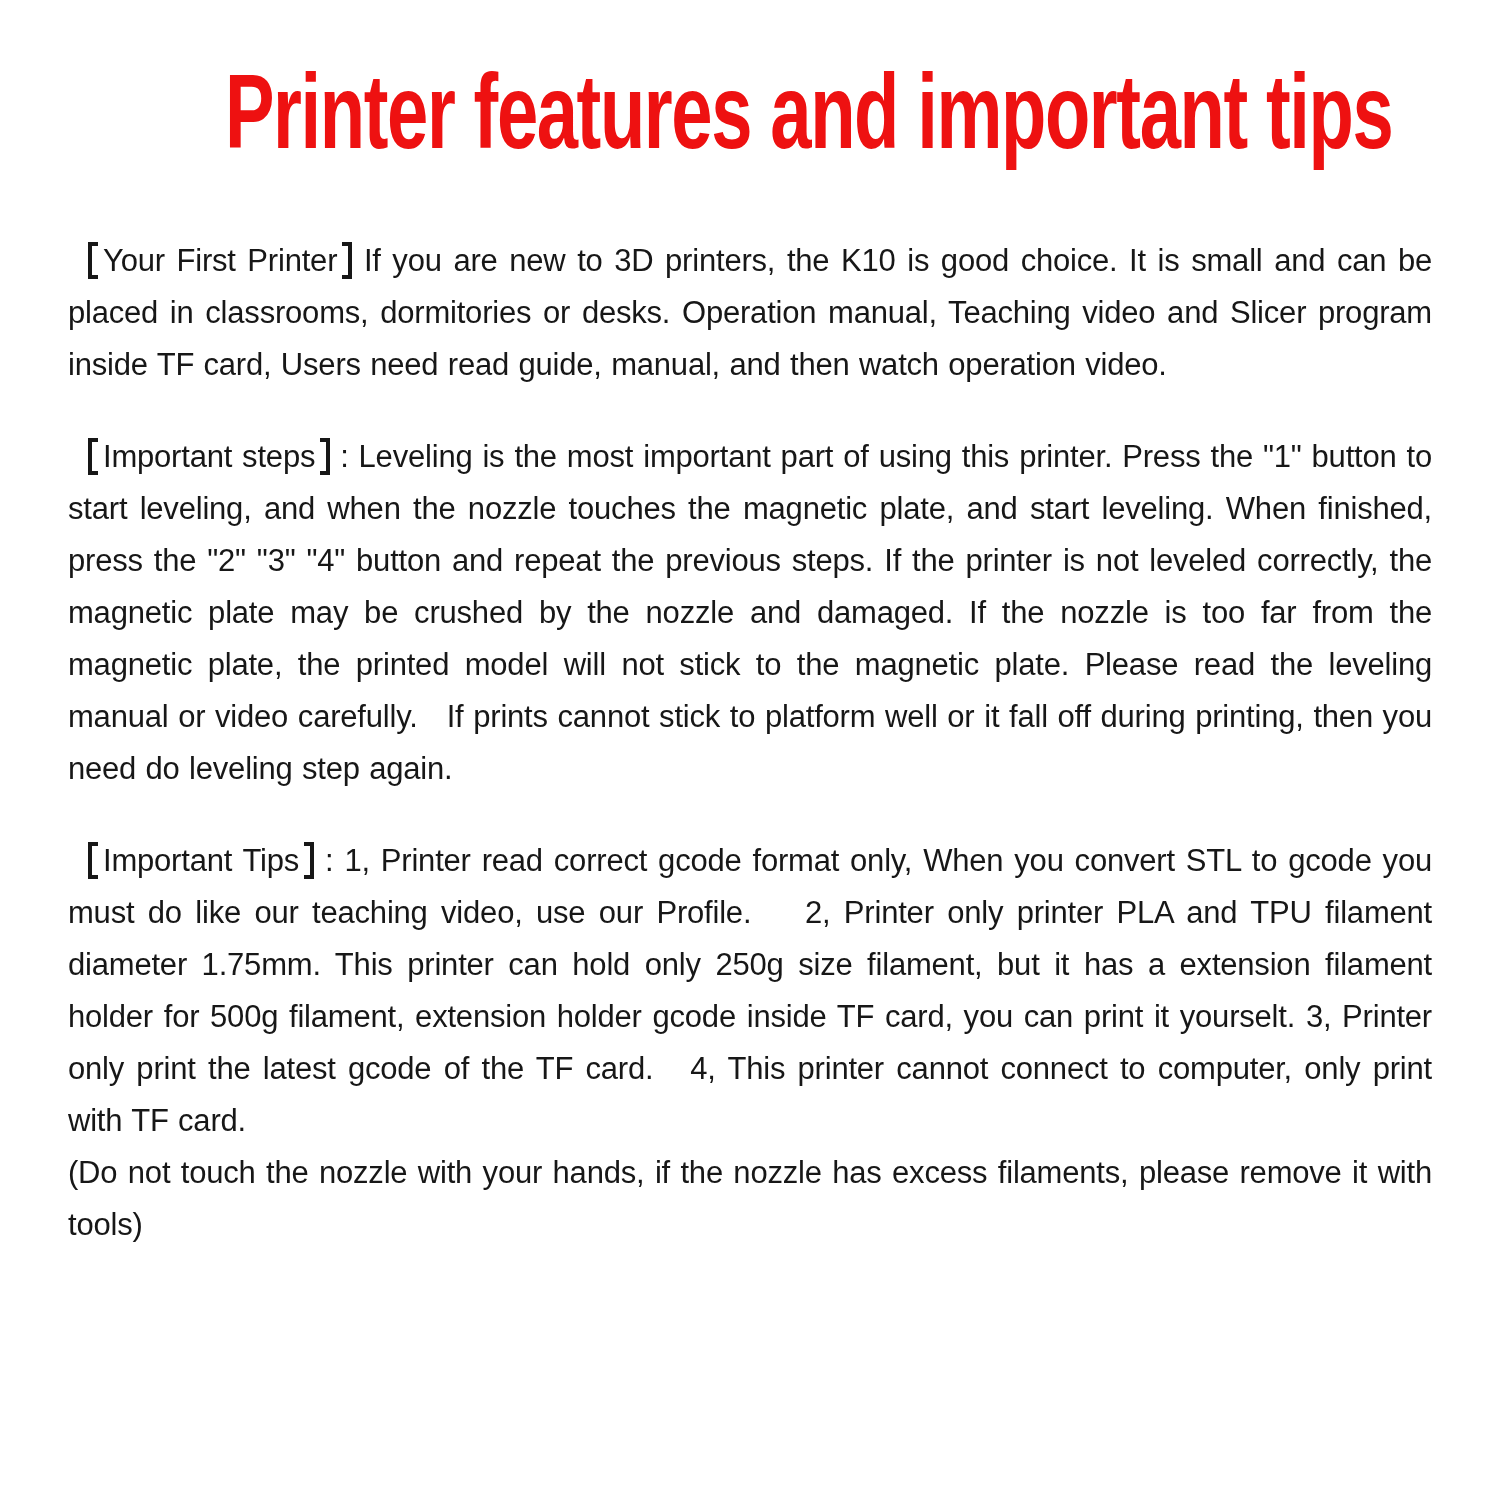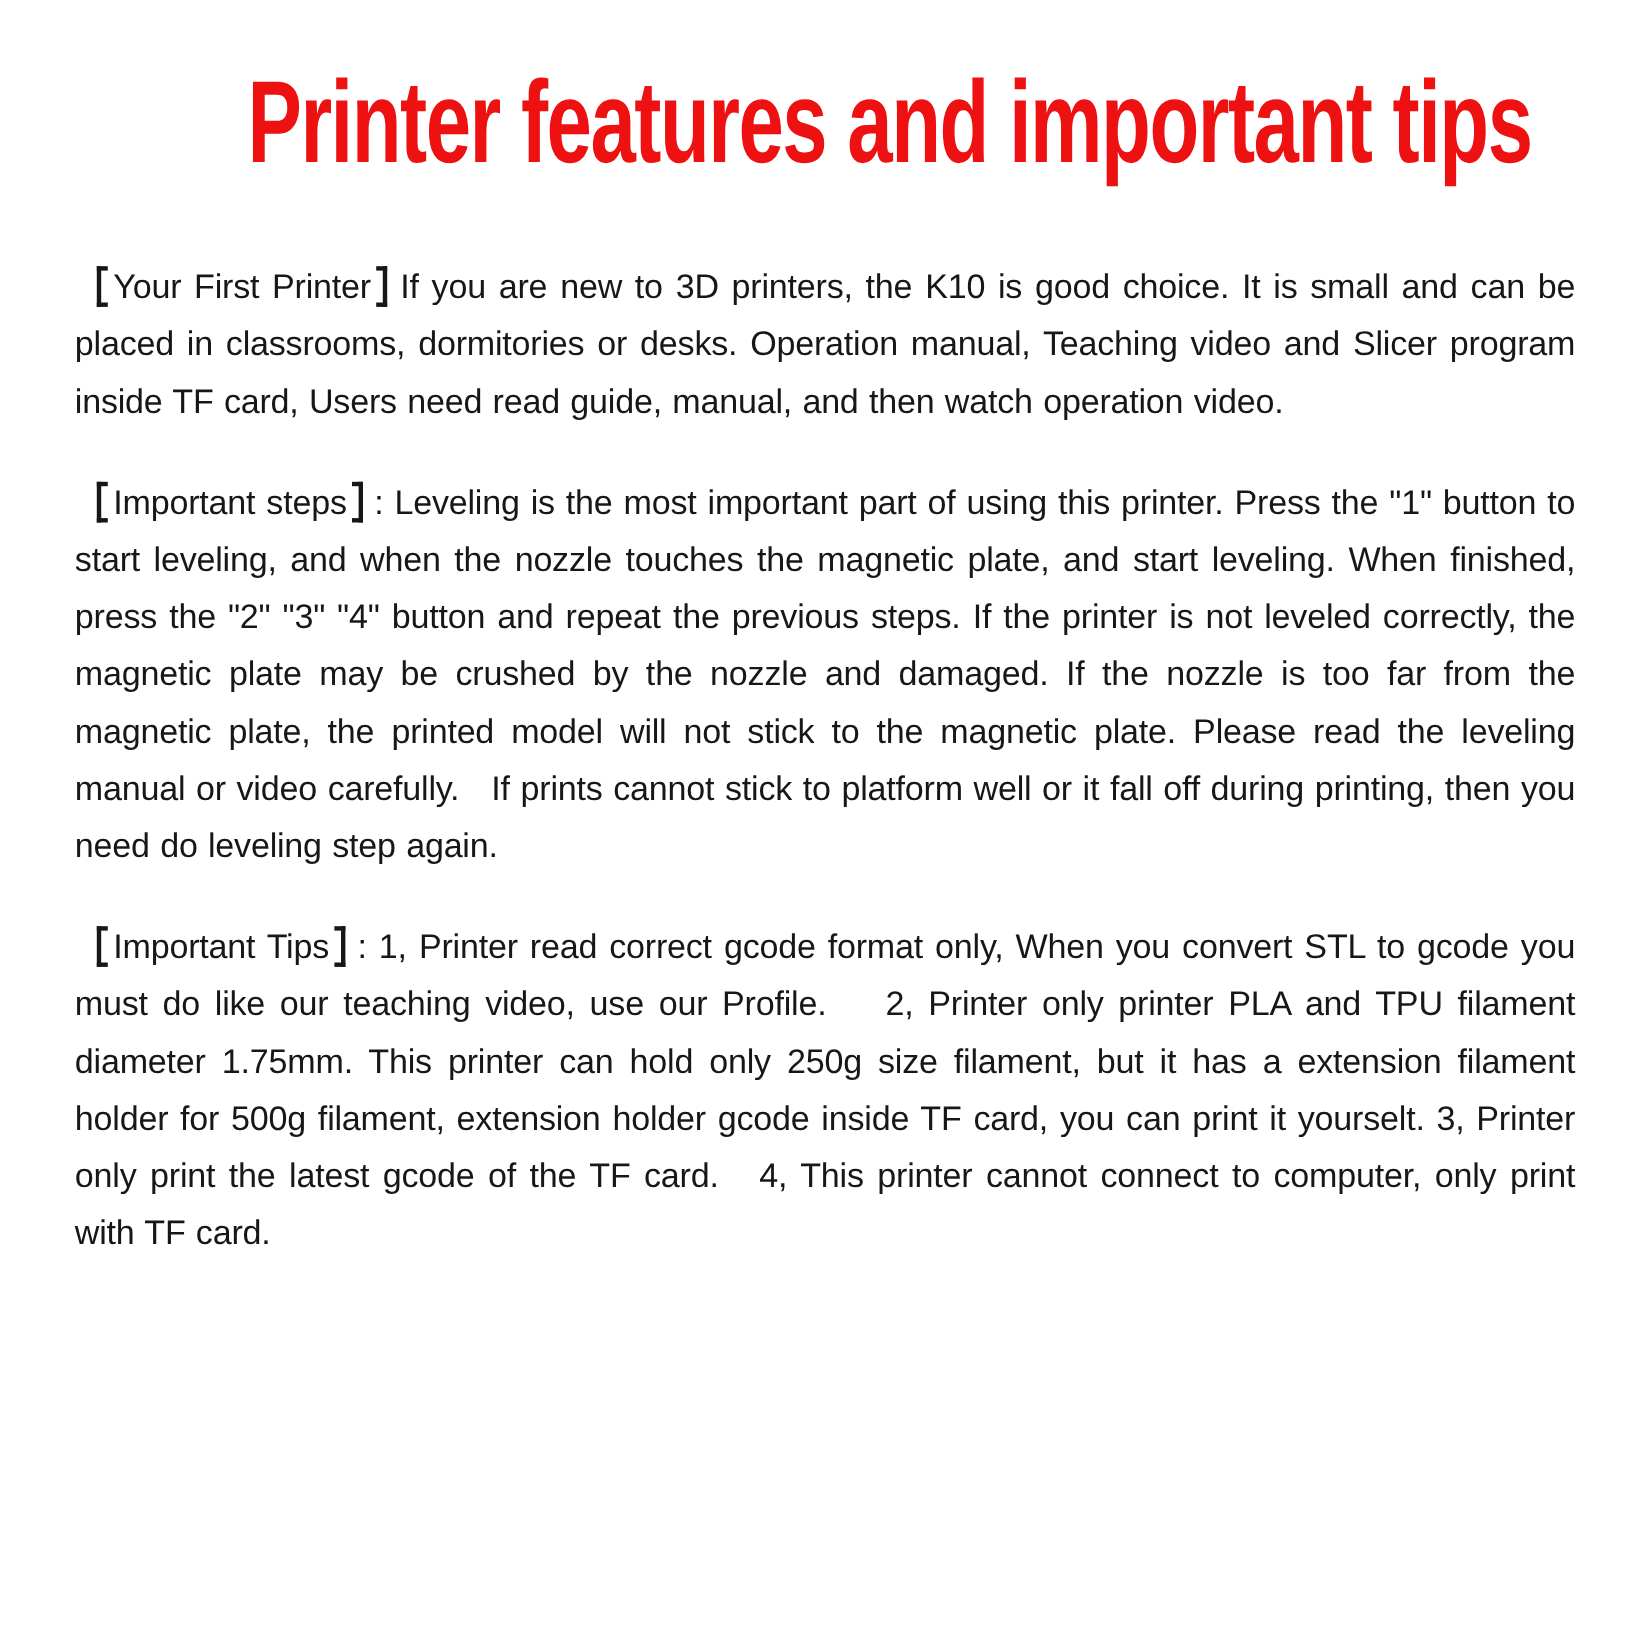--- a/index.html
+++ b/index.html
@@ -64,14 +64,15 @@
 </style>
 </head>
 <body>
 
 <div class="page">
   <h1 class="title" style="color: rgb(238, 17, 17);">Printer features and important tips</h1>
   <div class="body-text">
       <p class="indent"><span class="lb"></span><span>Your First Printer</span><span class="rb"></span> If you are new to 3D printers, the K10 is good choice. It is small and can be placed in classrooms, dormitories or desks. Operation manual, Teaching video and Slicer program inside TF card, Users need read guide, manual, and then watch operation video.</p>
       <p class="indent para-gap"><span class="lb"></span><span>Important steps</span><span class="rb"></span> : Leveling is the most important part of using this printer. Press the "1" button to start leveling, and when the nozzle touches the magnetic plate, and start leveling. When finished, press the "2" "3" "4" button and repeat the previous steps. If the printer is not leveled correctly, the magnetic plate may be crushed by the nozzle and damaged. If the nozzle is too far from the magnetic plate, the printed model will not stick to the magnetic plate. Please read the leveling manual or video carefully. &nbsp; If prints cannot stick to platform well or it fall off during printing, then you need do leveling step again.</p>
       <p class="indent para-gap"><span class="lb"></span><span>Important Tips</span><span class="rb"></span> : 1, Printer read correct gcode format only, When you convert STL to gcode you must do like our teaching video, use our Profile. &nbsp;&nbsp; 2, Printer only printer PLA and TPU filament diameter 1.75mm. This printer can hold only 250g size filament, but it has a extension filament holder for 500g filament, extension holder gcode inside TF card, you can print it yourselt. 3, Printer only print the latest gcode of the TF card. &nbsp; 4, This printer cannot connect to computer, only print with TF card.</p>
+      <p>(Do not touch the nozzle with your hands, if the nozzle has excess filaments, please remove it with tools)</p>
     </div>
 </div>
 
 </body></html>

